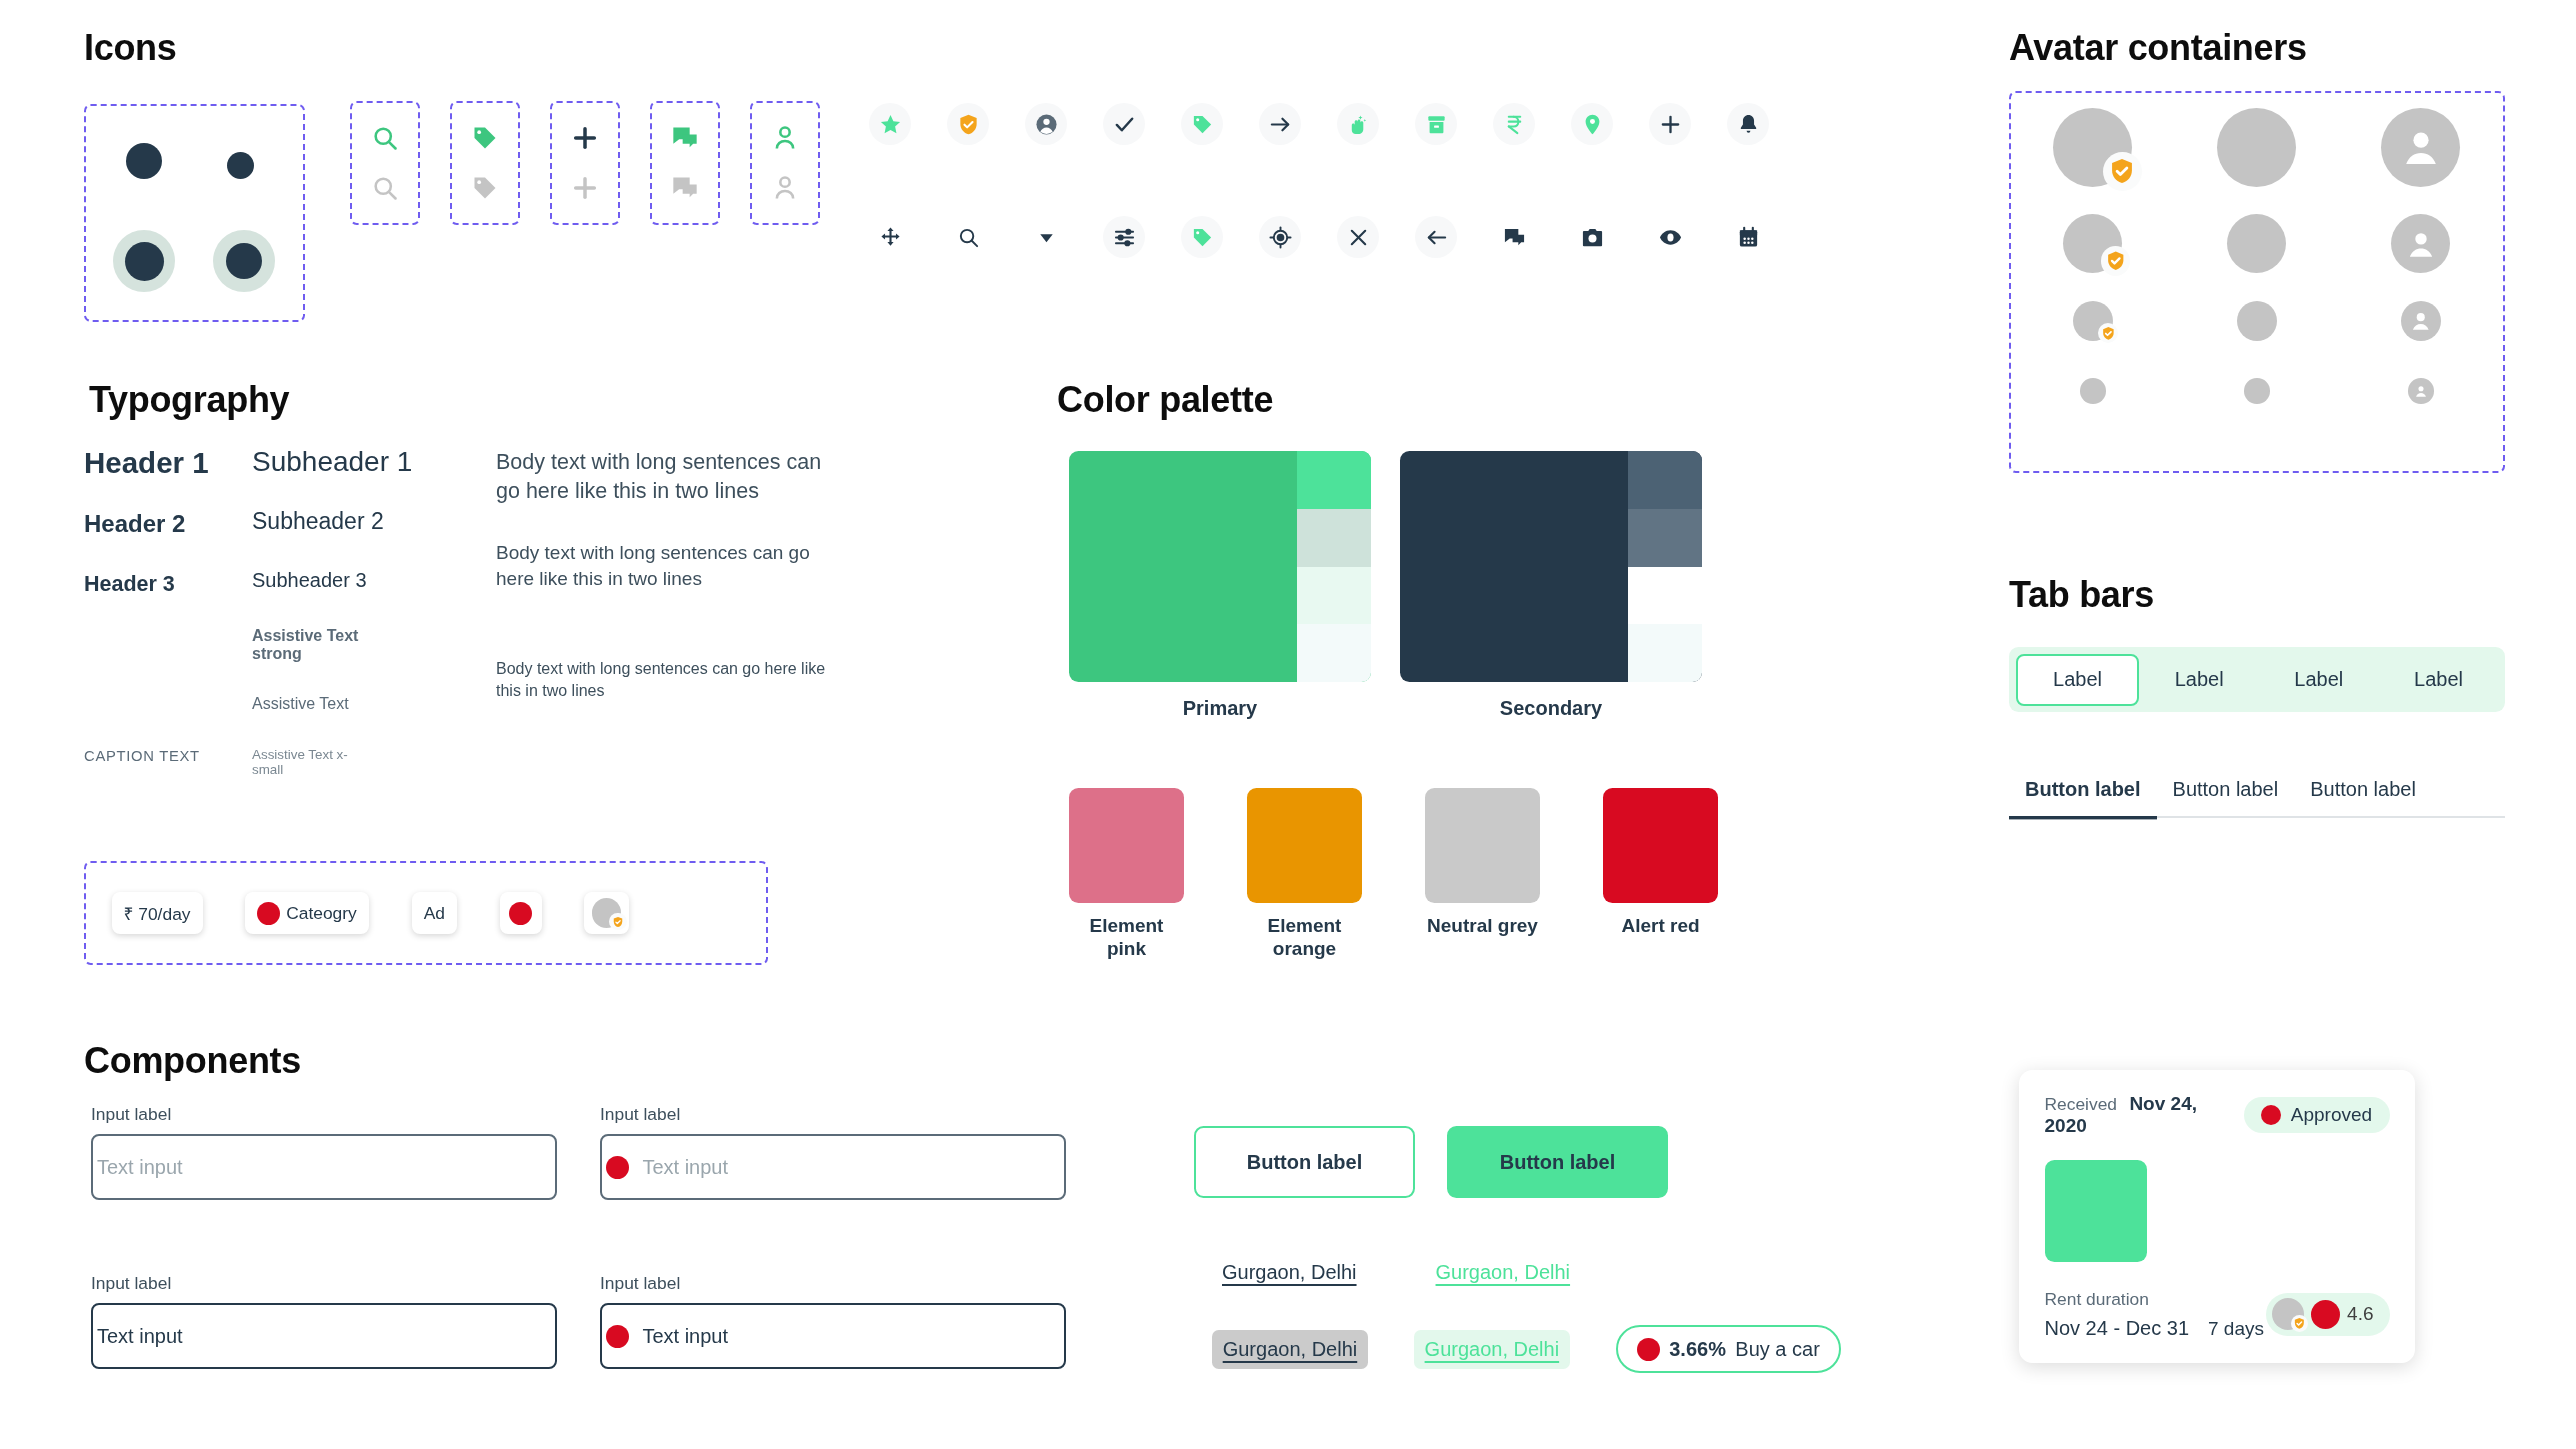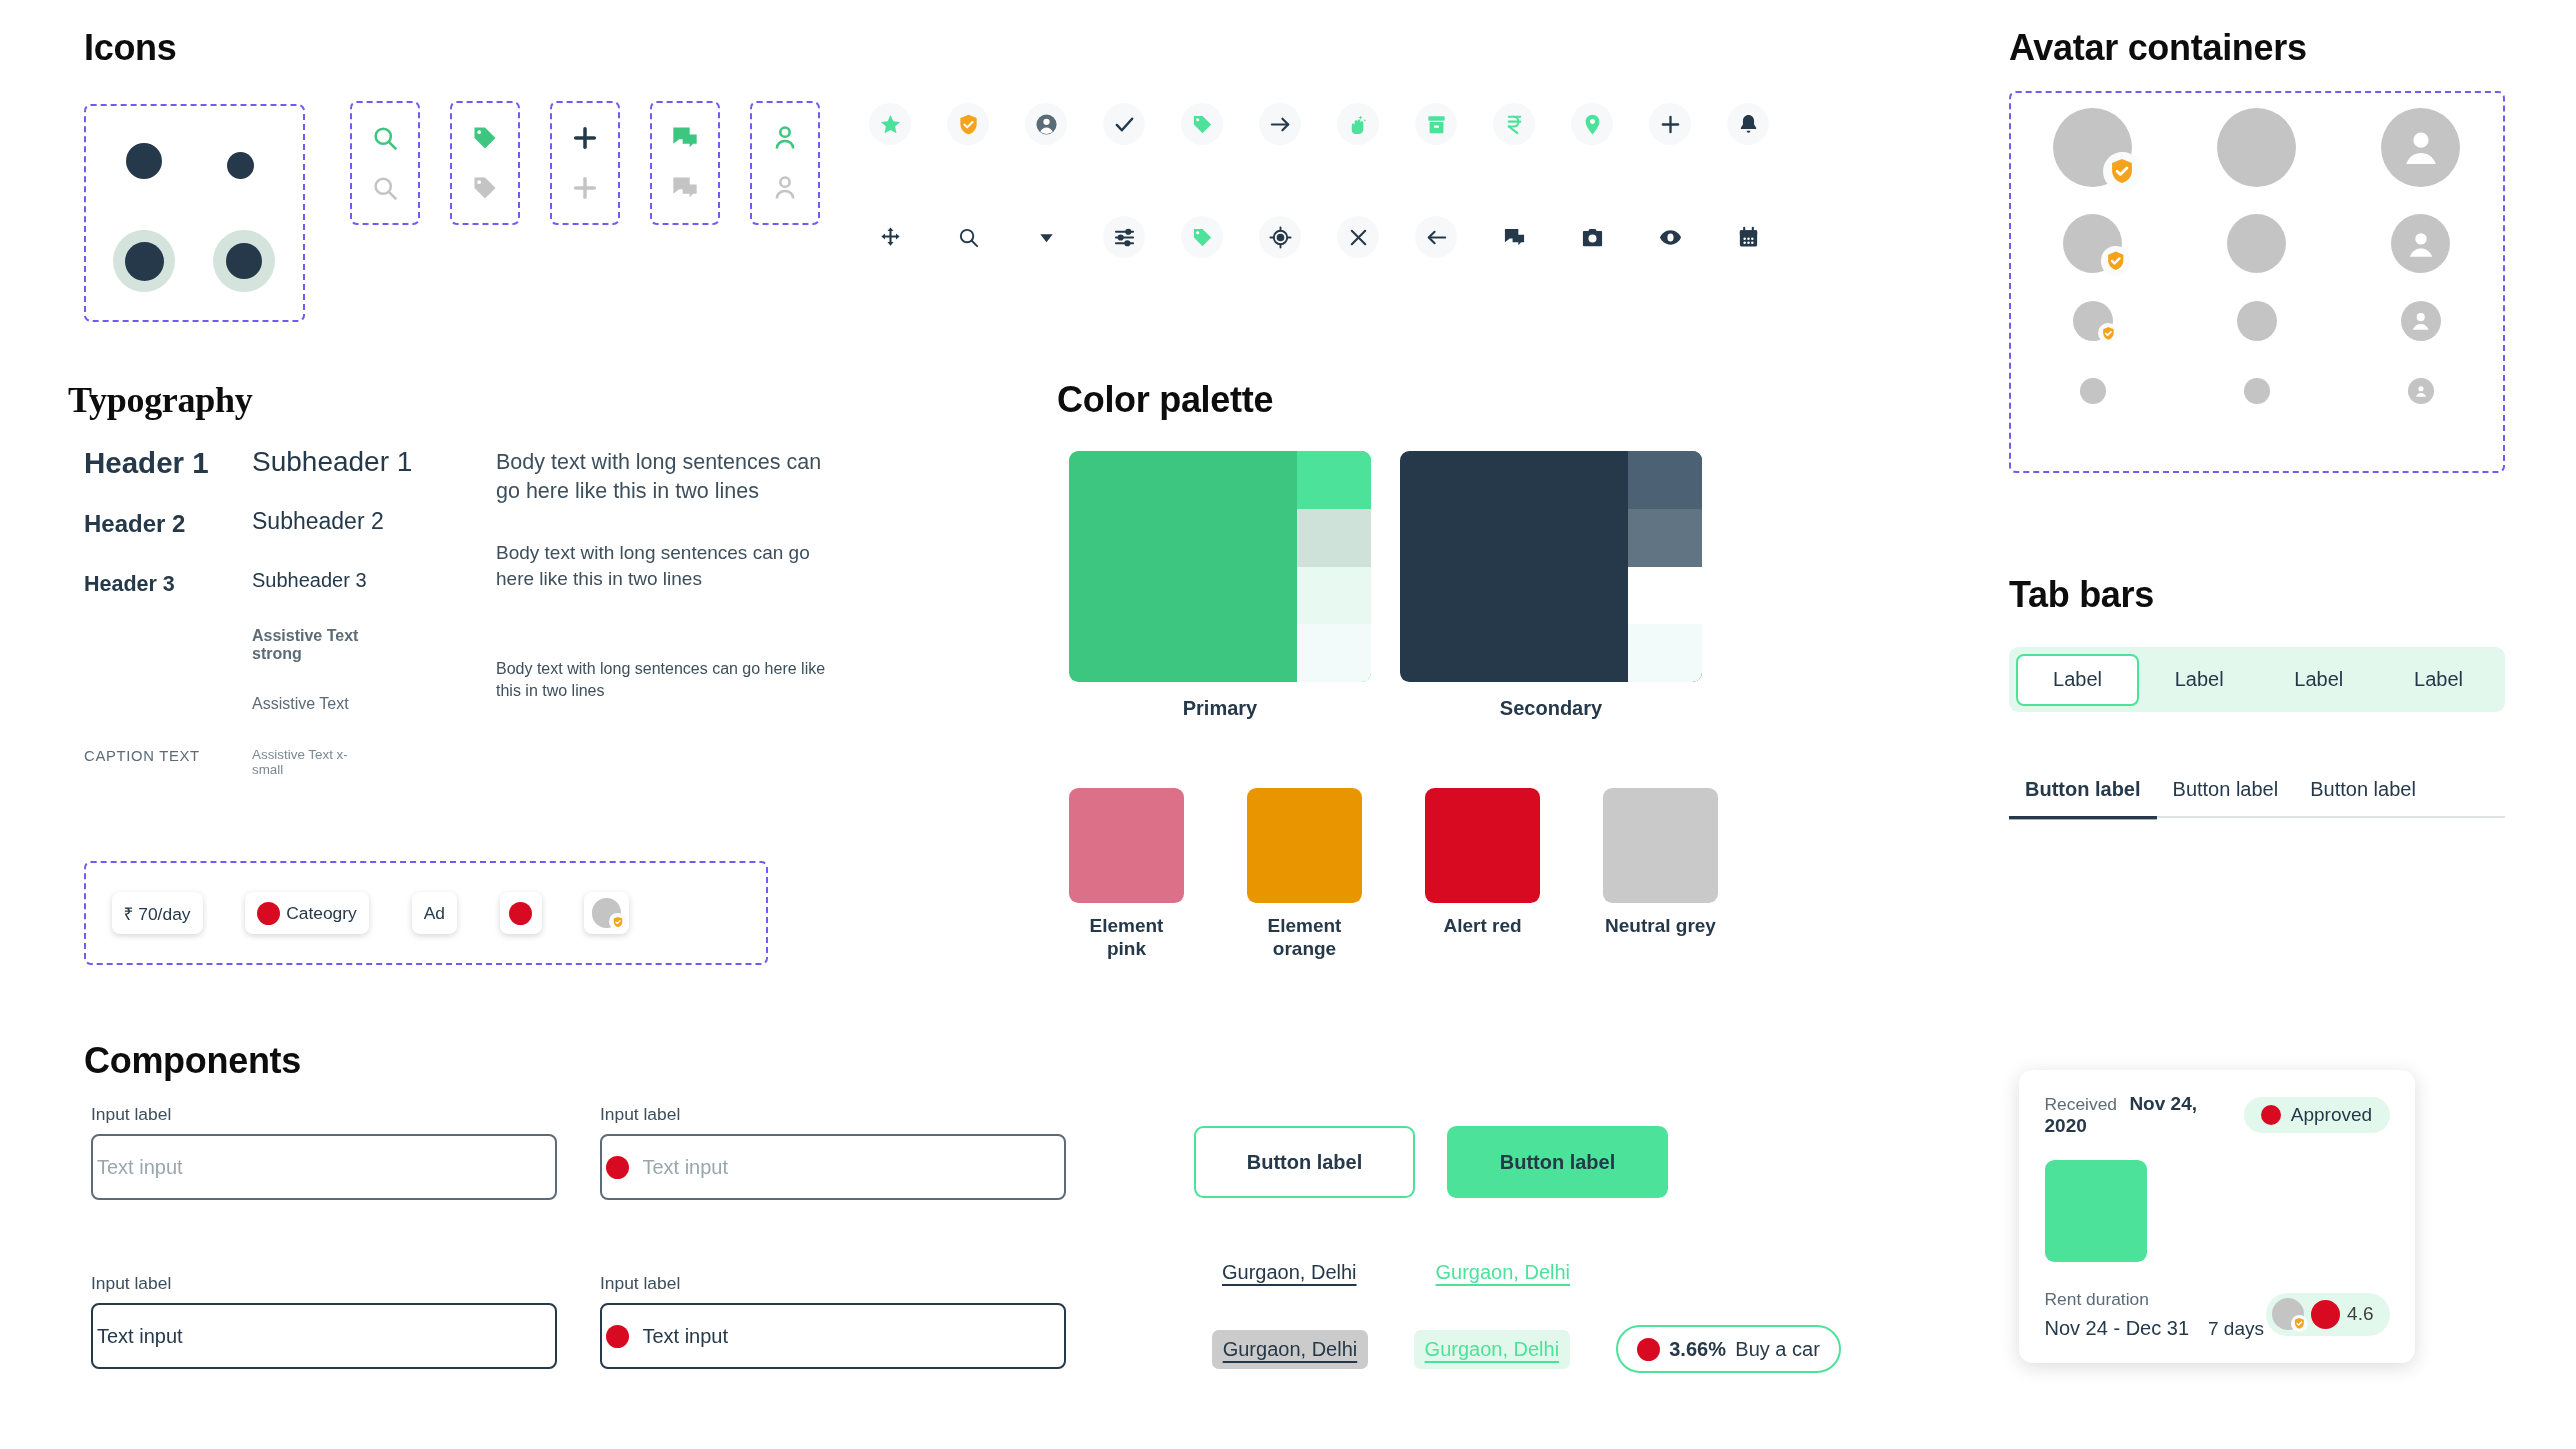--- a/index.html
+++ b/index.html
@@ -399,21 +399,21 @@
           <circle cx="12" cy="13.2" r="1.3"></circle>
           <circle cx="16" cy="13.2" r="1.3"></circle>
           <circle cx="8" cy="17.6" r="1.3"></circle>
           <circle cx="12" cy="17.6" r="1.3"></circle>
           <circle cx="16" cy="17.6" r="1.3"></circle>
         </g>
       </svg>
     </span>
 </div>
 
-<div class="abs sect-title" style="left:68px; top:379px;font-family:Liberation Serif, serif;">Typography</div>
+<div class="abs sect-title" style="left:89px; top:379px;">Typography</div>
 
 <div class="abs" style="left:84px; top:446px; width:158px;">
   <div class="h1t">Header 1</div>
   <div class="h2t" style="margin-top:29.5px;">Header 2</div>
   <div class="h3t" style="margin-top:34px;">Header 3</div>
   <div class="caption" style="margin-top:151px;">CAPTION TEXT</div>
 </div>
 
 <div class="abs" style="left:252px; top:446px; width:195px;">
   <div class="sh1">Subheader 1</div>
@@ -482,26 +482,26 @@
 <div class="abs" style="left:1069px; top:788px; display:flex; gap:63px;">
   <div style="width:115px;">
     <div class="swatch-sm" style="background:#DD7089;"></div>
     <div class="swatch-sm-label">Element pink</div>
   </div>
   <div style="width:115px;">
     <div class="swatch-sm" style="background:#E99500;"></div>
     <div class="swatch-sm-label">Element orange</div>
   </div>
   <div style="width:115px;">
+    <div class="swatch-sm" style="background:#C9C9C9;"></div>
+    <div class="swatch-sm-label">Neutral grey</div>
+  </div>
+  <div style="width:115px;">
     <div class="swatch-sm" style="background:#D80A21;"></div>
     <div class="swatch-sm-label">Alert red</div>
-  </div>
-  <div style="width:115px;">
-    <div class="swatch-sm" style="background:#C9C9C9;"></div>
-    <div class="swatch-sm-label">Neutral grey</div>
   </div>
 </div>
 
 <div class="abs sect-title" style="left:84px; top:1040px;">Components</div>
 
 <div class="abs" style="left:91px; top:1104px; width:466px;">
   <div class="in-label">Input label</div>
   <div class="in-box">
     <span class="in-ph">Text input</span>
   </div>

